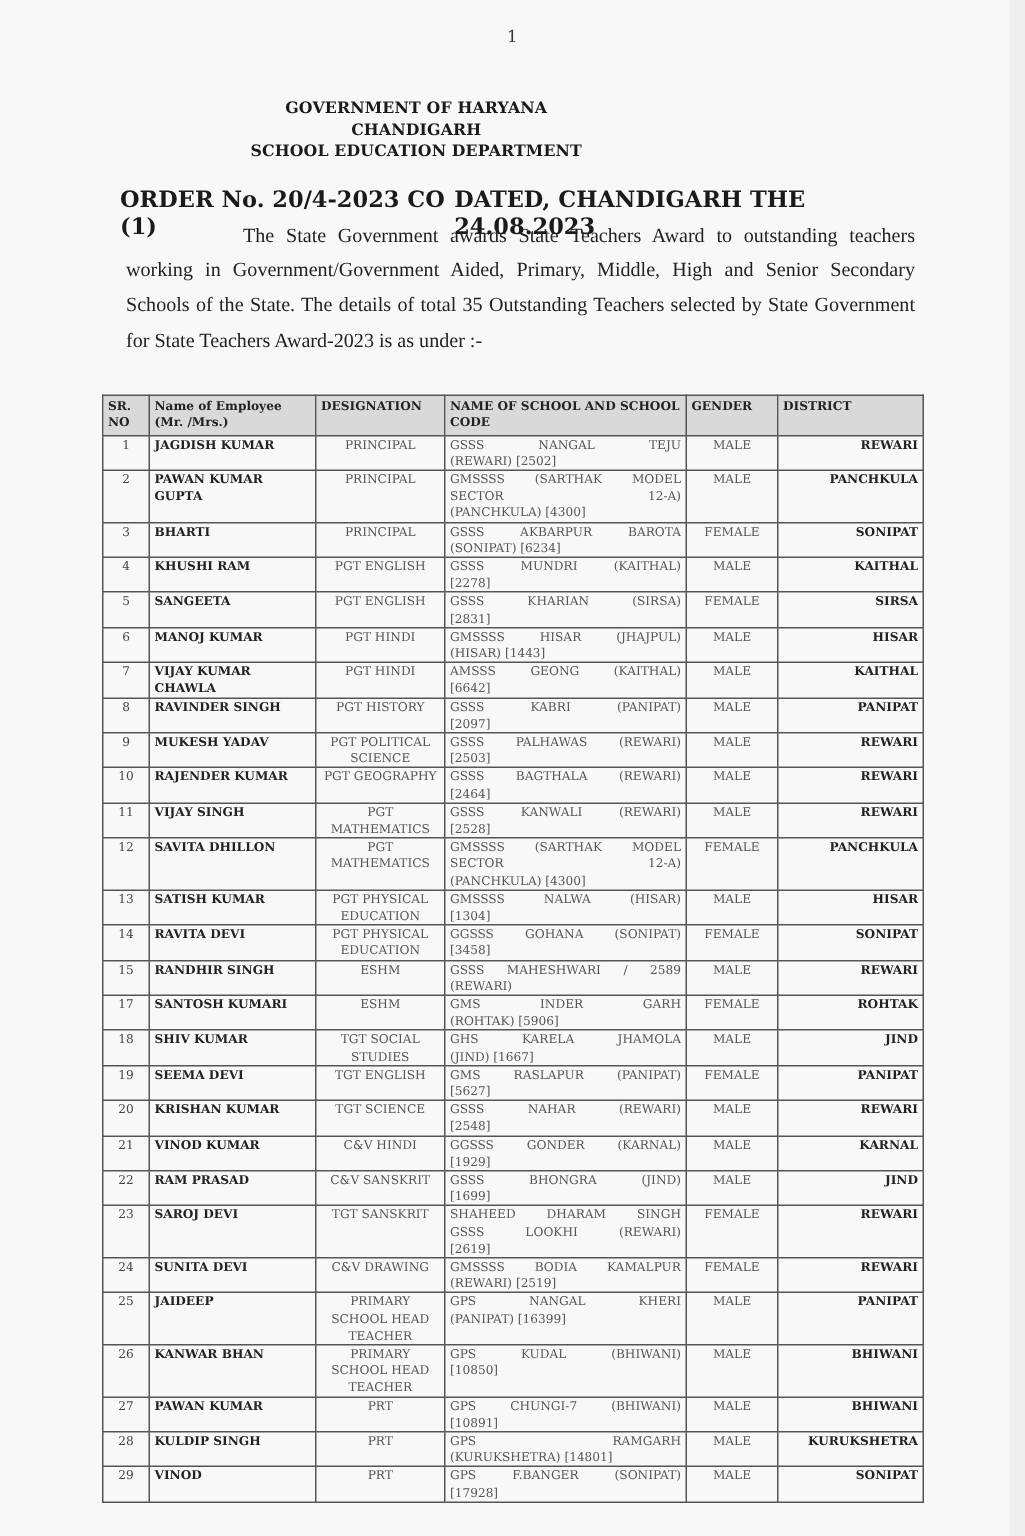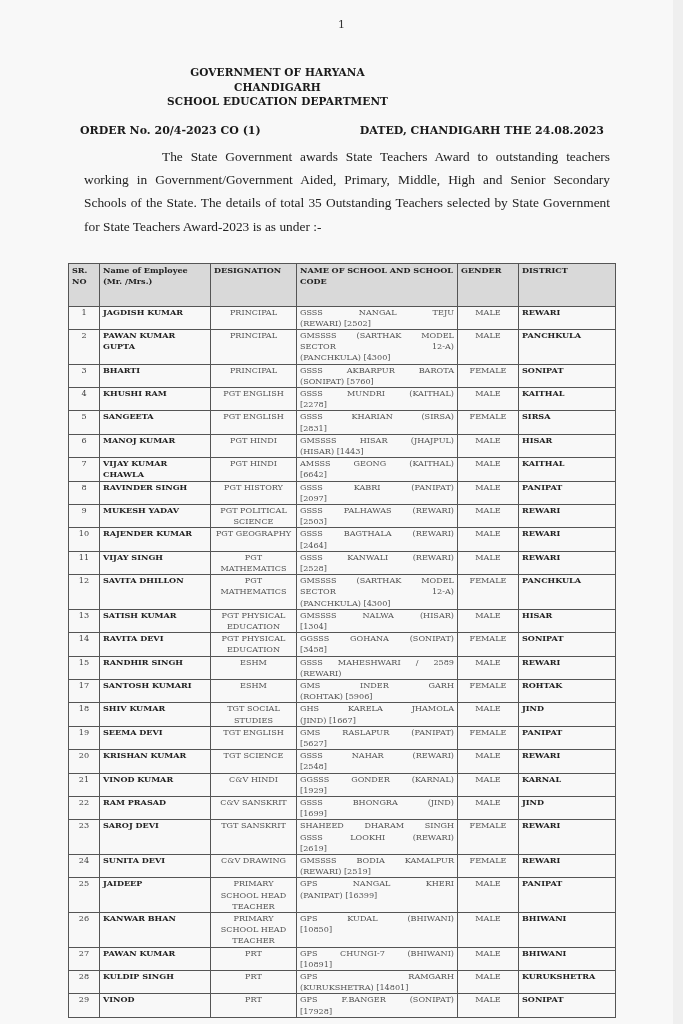--- a/index.html
+++ b/index.html
@@ -6,50 +6,50 @@
   body {
     width: 683px; height: 1024px; overflow: hidden;
     background: #f8f8f8;
     font-family: "DejaVu Serif", "Liberation Serif", serif;
     color: #1a1a1a;
     position: relative;
   }
   .page-edge { position: absolute; top: 0; right: 0; width: 10px; height: 1024px; background: #efefef; }
   .page-num { position: absolute; top: 18px; left: 0; width: 683px; text-align: center; font-size: 11px; color: #333; }
   .head { position: absolute; top: 65px; left: 0; width: 555px; text-align: center; font-weight: bold; font-size: 10.5px; line-height: 14.5px; letter-spacing: 0.1px; }
-  .order-line { position: absolute; top: 124px; left: 80px; width: 524px; font-weight: bold; font-size: 11px; display: flex; justify-content: space-between; }
+  .order-line { position: absolute; top: 124px; left: 80px; width: 524px; font-weight: bold; font-size: 15px; display: flex; justify-content: space-between; }
   .intro {
     position: absolute; top: 145px; left: 84px; width: 526px;
     font-family: "Liberation Serif", "DejaVu Serif", serif;
     font-size: 13.4px; line-height: 23.2px; text-align: justify; color: #222;
   }
   .intro .indent { display: inline-block; width: 78px; }
   table.awards {
     position: absolute; top: 263px; left: 68px; width: 547px;
     border-collapse: collapse; table-layout: fixed;
     border: 1.3px solid #444;
   }
   table.awards th, table.awards td {
     border: 0.8px solid #555;
     font-size: 8.1px; line-height: 11.2px;
     padding: 0 3px; vertical-align: top;
     overflow: hidden;
   }
   table.awards th {
     background: #d9d9d9; font-weight: bold; color: #222;
-    padding-top: 1px; padding-bottom: 18px; height: 22.5px;
+    padding-top: 1px; padding-bottom: 2px; height: 22.5px;
   }
   th.c-sr, th.c-name { text-align: left; }
   th.c-des, th.c-school, th.c-gen, th.c-dist { text-align: left; }
   td.c-sr { text-align: center; color: #444; }
   td.c-name { font-weight: bold; text-align: left; color: #222; }
   td.c-des { text-align: center; color: #555; }
   td.c-school { text-align: justify; color: #555; }
   td.c-gen { text-align: center; color: #555; }
-  td.c-dist { text-align: left; font-weight: bold; color: #222; }
+  td.c-dist { text-align: right; font-weight: bold; color: #222; }
   .school-inner { text-align-last: left; }
   td.c-school .school-inner span { display: block; text-align: justify; text-align-last: justify; }
   td.c-school .school-inner span:last-child { text-align-last: left; }
 </style>
 </head>
 <body>
 
 <div class="page-edge"></div>
 
 <div class="page-num">1</div>
@@ -114,21 +114,21 @@
         <td class="c-gen">MALE</td>
         <td class="c-dist">PANCHKULA</td>
       </tr>
       <tr>
         <td class="c-sr">3</td>
         <td class="c-name">BHARTI</td>
         <td class="c-des">PRINCIPAL</td>
         <td class="c-school">
           <div class="school-inner">
             <span>GSSS AKBARPUR BAROTA</span>
-            <span>(SONIPAT) [5760]</span>
+            <span>(SONIPAT) [6234]</span>
           </div>
         </td>
         <td class="c-gen">FEMALE</td>
         <td class="c-dist">SONIPAT</td>
       </tr>
       <tr>
         <td class="c-sr">4</td>
         <td class="c-name">KHUSHI RAM</td>
         <td class="c-des">PGT ENGLISH</td>
         <td class="c-school">

